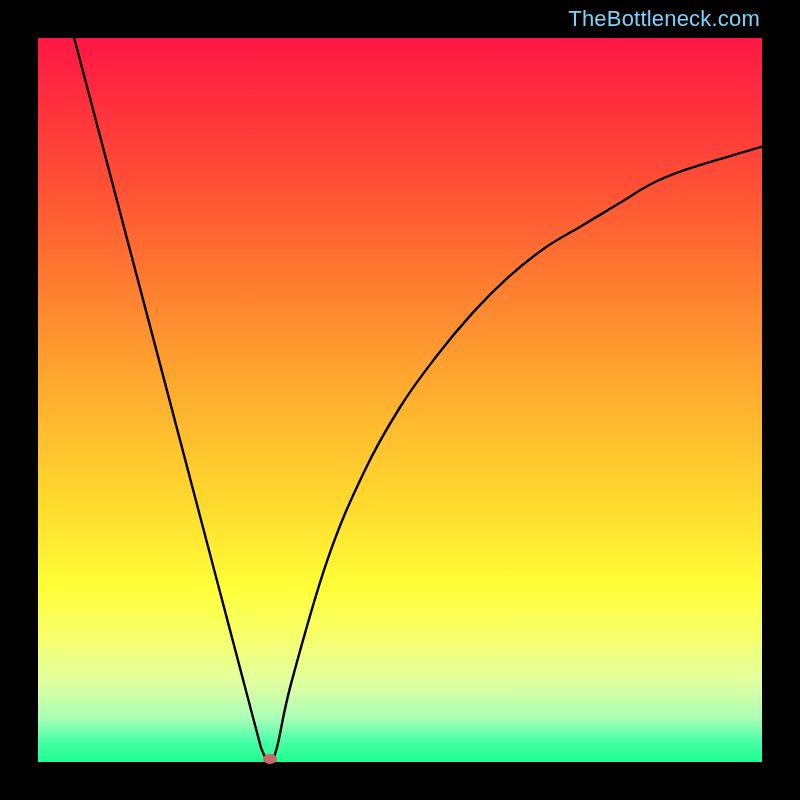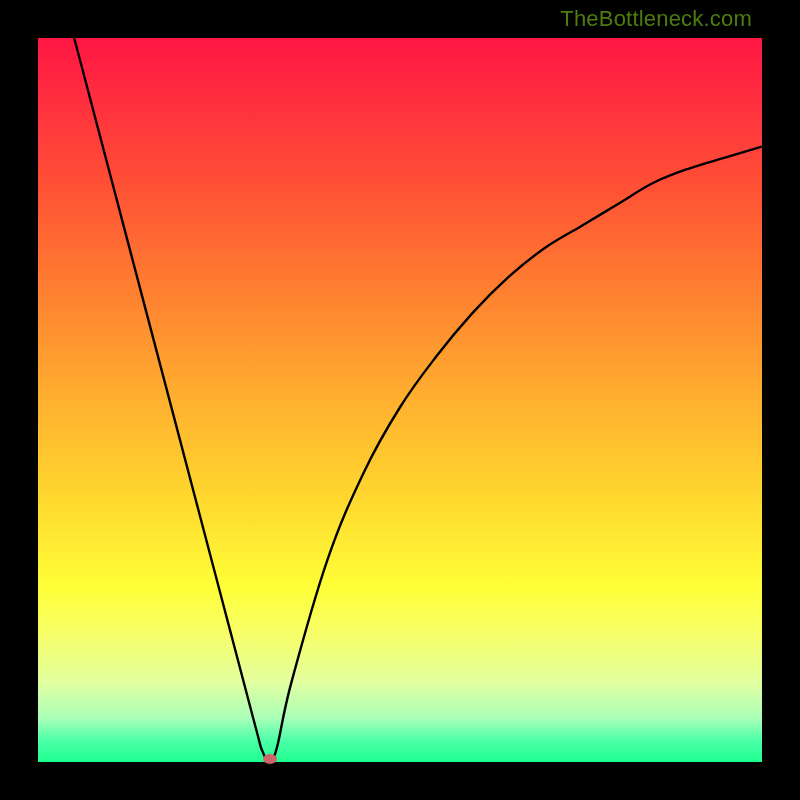--- a/index.html
+++ b/index.html
@@ -28,25 +28,25 @@
       #f8ff66 82%,
       #e2ffa0 89%,
       #a8ffb8 94%,
       #4dffa8 97%,
       #1dff90 100%
     );
   }
   .watermark {
     position: absolute;
     top: 6px;
-    right: 48px;
+    right: 40px;
     font-family: Arial, Helvetica, sans-serif;
     font-size: 22px;
     font-weight: 500;
-    color: #4d7c0f;
+    color: #7dd3fc;
     letter-spacing: 0.2px;
     user-select: none;
   }
   .curve {
     position: absolute;
     left: 38px;
     top: 38px;
     width: 724px;
     height: 724px;
     pointer-events: none;

